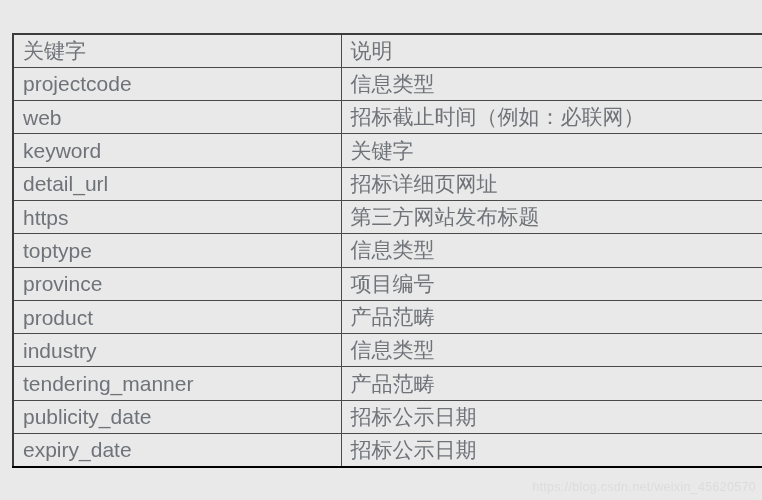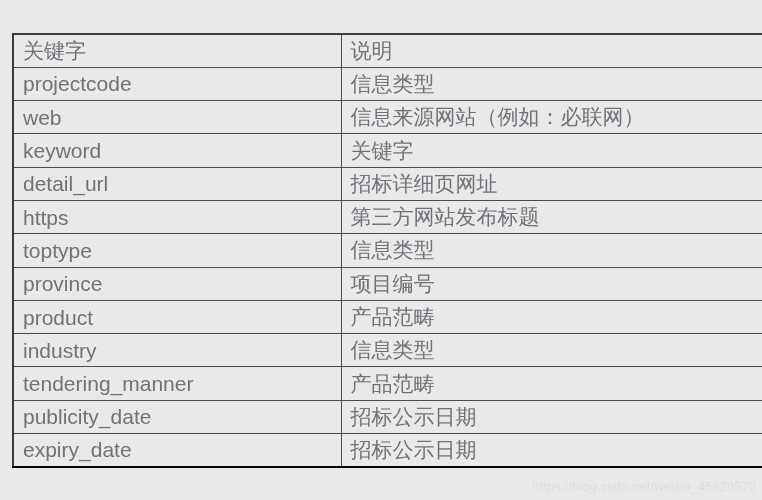--- a/index.html
+++ b/index.html
@@ -113,21 +113,21 @@
         <td class="desc-cell">
           <span class="cn">信息类型</span>
         </td>
       </tr>
 
       <tr>
         <td class="key-cell">
           <span>web</span>
         </td>
         <td class="desc-cell">
-          <span class="cn">信息来源网站（例如：必联网）</span>
+          <span class="cn">招标截止时间（例如：必联网）</span>
         </td>
       </tr>
 
       <tr>
         <td class="key-cell">
           <span>keyword</span>
         </td>
         <td class="desc-cell">
           <span class="cn">关键字</span>
         </td>

